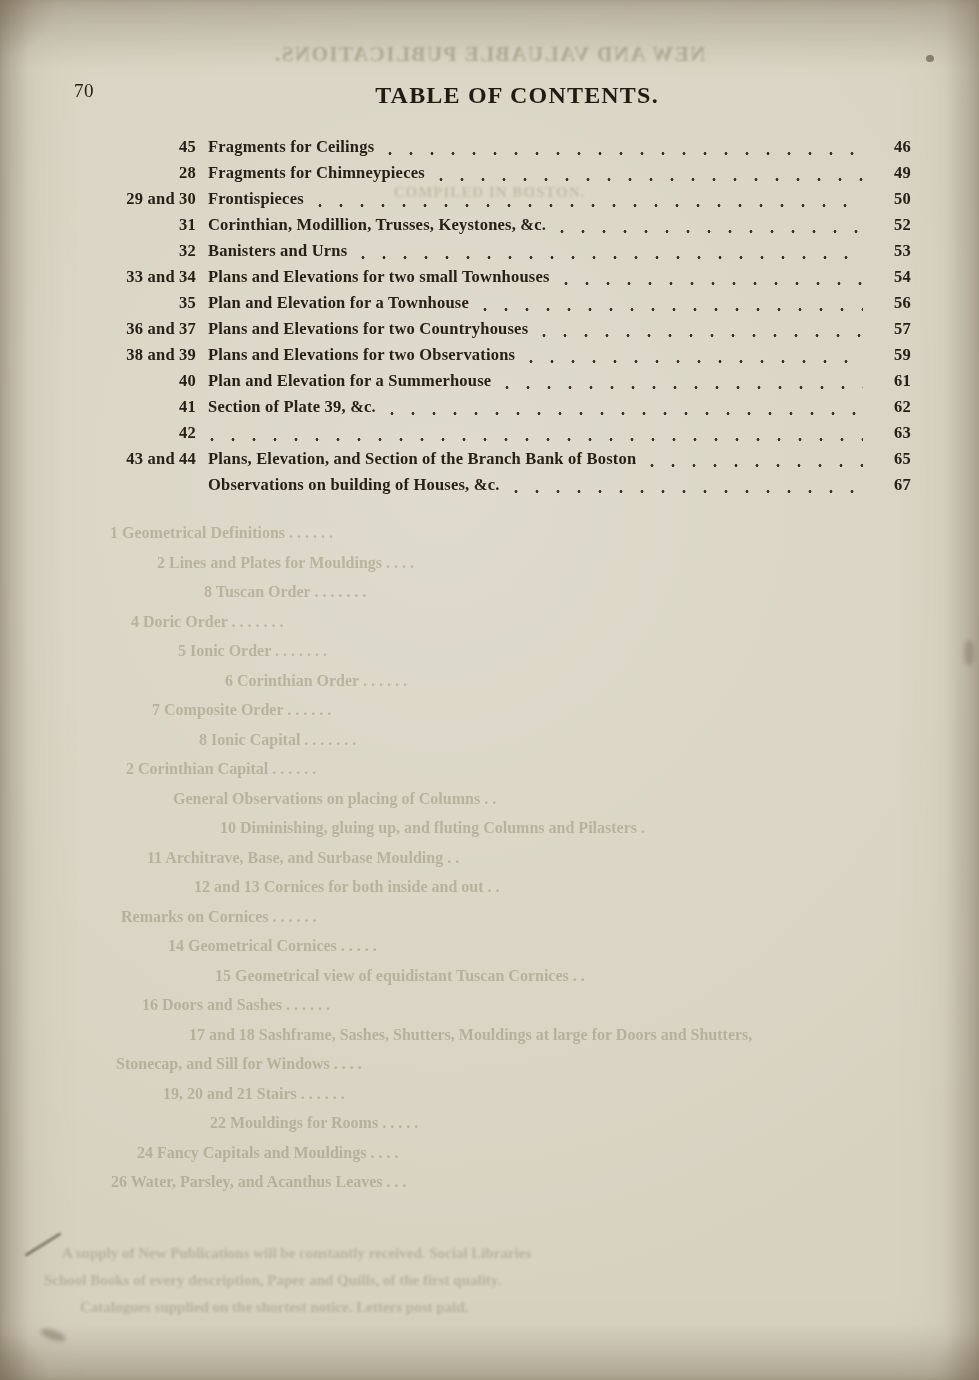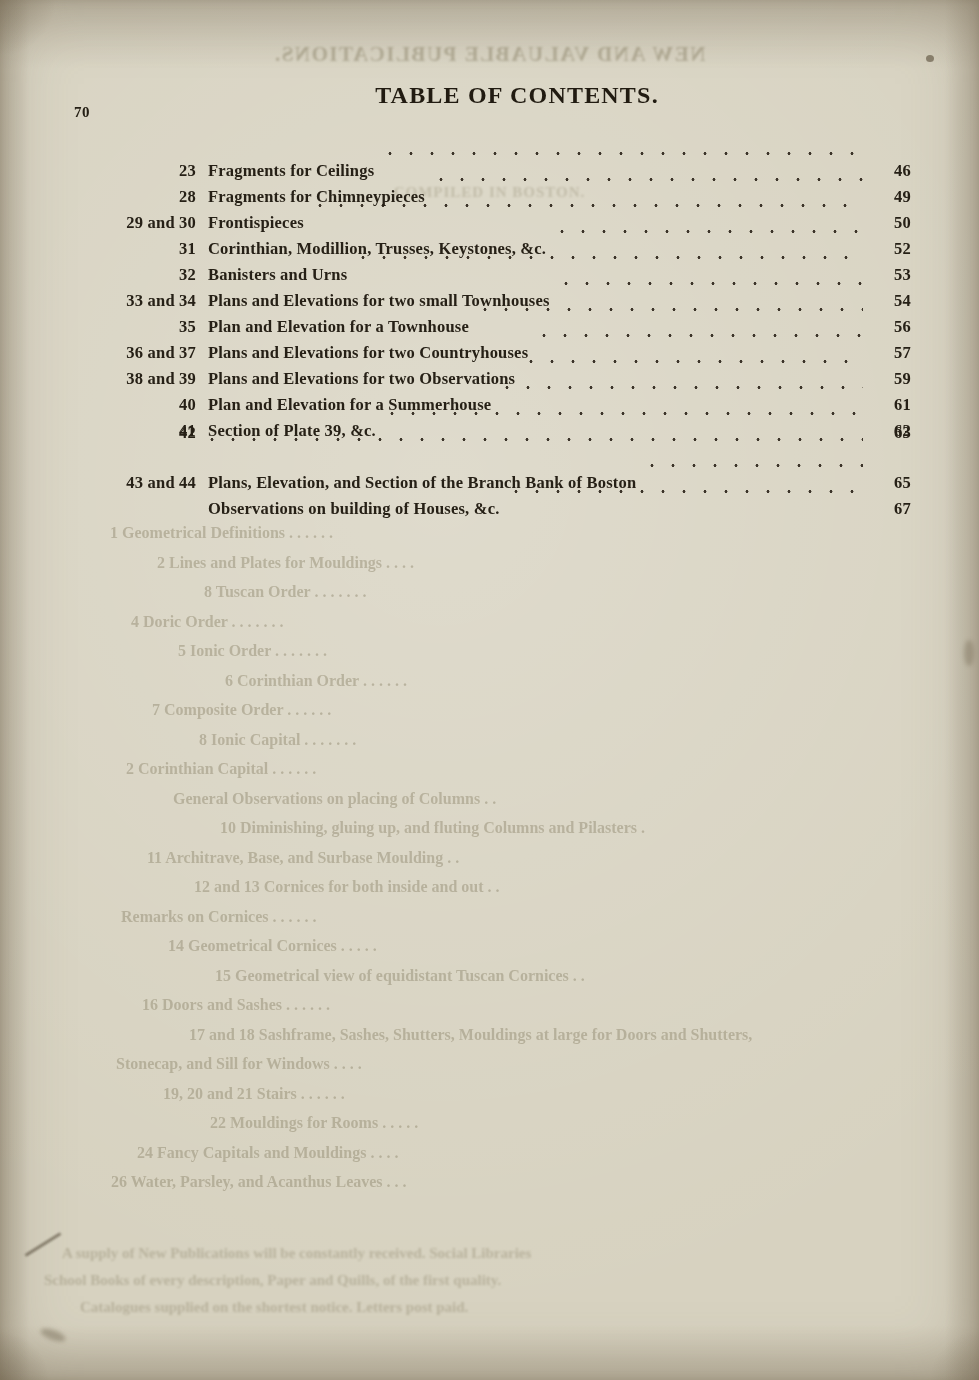--- a/index.html
+++ b/index.html
@@ -17,39 +17,39 @@
       radial-gradient(130% 100% at 45% 35%, rgba(255,255,255,.20), rgba(255,255,255,0) 62%),
       linear-gradient(90deg, rgba(110,96,72,.30), rgba(110,96,72,0) 3%, rgba(110,96,72,0) 96.5%, rgba(110,96,72,.28)),
       linear-gradient(0deg, rgba(110,96,72,.26), rgba(110,96,72,0) 4%, rgba(110,96,72,0) 95%, rgba(110,96,72,.24)),
       #d7d2c0;
     box-shadow: inset 0 0 70px rgba(110,98,75,.38), inset 0 0 10px rgba(110,98,75,.25);
   }
 
   
   .folio{
     position:absolute;top:80px;left:74px;
-    font-size:15px;font-weight:700;letter-spacing:.5px;margin-top:24px;
+    font-size:19px;font-weight:400;letter-spacing:.5px;
   }
   .title{
     position:absolute;top:82px;left:0;right:0;margin:0;
     padding-left:55px;
     text-align:center;
     font-size:24px;font-weight:700;letter-spacing:1.2px;
     color:#211b11;
   }
   .toc{
     position:absolute;top:134px;left:96px;right:68px;
     font-size:16.5px;font-weight:600;letter-spacing:.2px;
   }
   .row{
     display:flex;align-items:baseline;
     line-height:26px;height:26px;white-space:nowrap;
   }
   .plates{flex:0 0 100px;text-align:right;}
-  .txt{margin-left:12px;flex:0 0 auto;margin-top:24px;}
+  .txt{margin-left:12px;flex:0 0 auto;}
   .leader{
     flex:1 1 auto;align-self:flex-end;height:5px;
     margin:0 12px 4px 14px;
     background-image:radial-gradient(circle at 2px 2.5px, rgba(38,30,20,.88) 1.25px, transparent 1.7px);
     background-size:21px 5px;background-repeat:repeat-x;background-position:left bottom;
   }
   .pg{flex:0 0 36px;text-align:right;}
 
   
   .ghost-layer{position:absolute;inset:0;pointer-events:none;color:#877f64;}
@@ -125,21 +125,21 @@
         <div style="padding-left: 0px;">School Books of every description, Paper and Quills, of the first quality.</div>
         <div style="padding-left: 36px;">Catalogues supplied on the shortest notice.   Letters post paid.</div>
       </div>
   </div>
 
   <div class="folio">70</div>
   <h1 class="title">TABLE OF CONTENTS.</h1>
 
   <div class="toc">
     <div class="row">
-      <span class="plates">23</span>
+      <span class="plates">45</span>
       <span class="txt">Fragments for Ceilings</span>
       <span class="leader"></span>
       <span class="pg">46</span>
     </div>
     <div class="row">
       <span class="plates">28</span>
       <span class="txt">Fragments for Chimneypieces</span>
       <span class="leader"></span>
       <span class="pg">49</span>
     </div>

